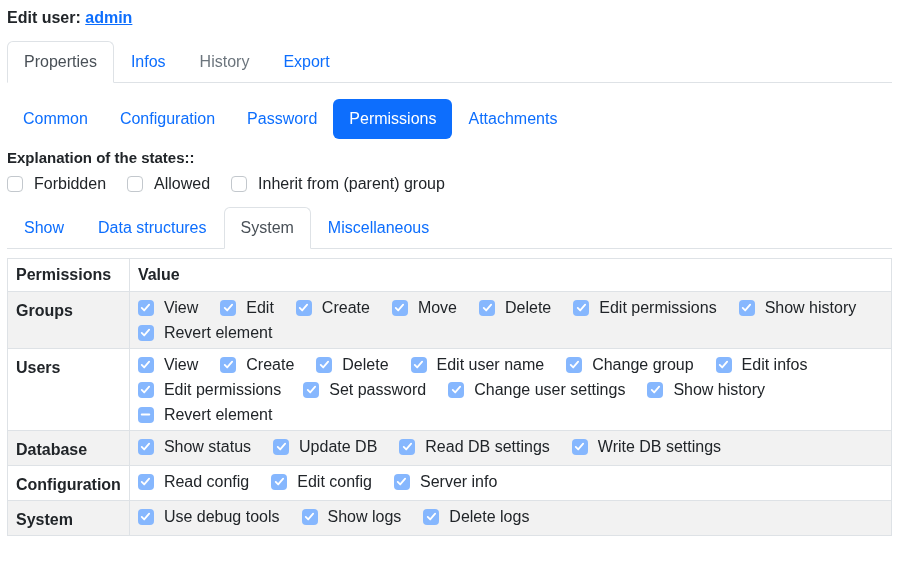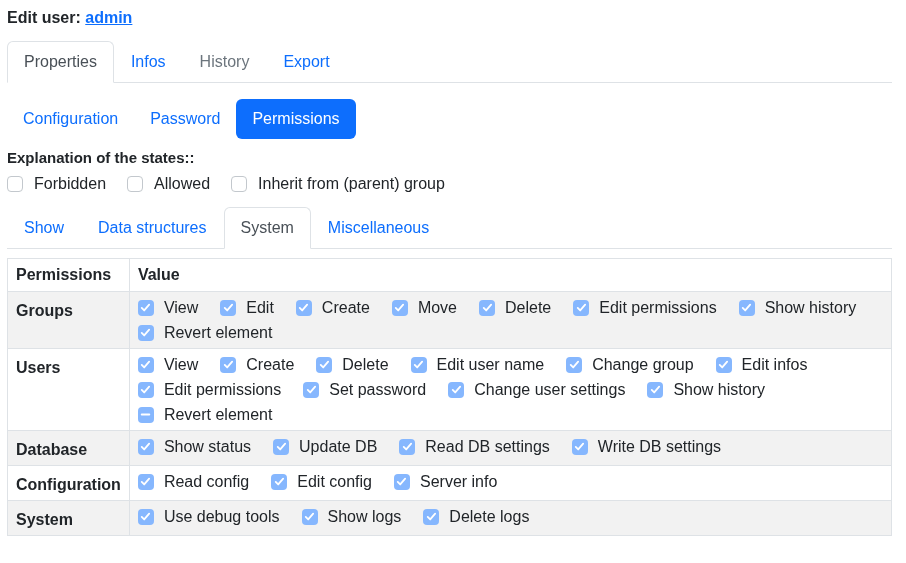--- a/index.html
+++ b/index.html
@@ -124,23 +124,25 @@
   <h1 class="page-title"><span>Edit user:</span>&nbsp;<a>admin</a></h1>
 
   <nav class="nav-tabs">
     <a class="tab active">Properties</a>
     <a class="tab">Infos</a>
     <a class="tab disabled">History</a>
     <a class="tab">Export</a>
   </nav>
 
   <nav class="nav-pills">
+    <a class="pill">Common</a>
     <a class="pill">Configuration</a>
     <a class="pill">Password</a>
     <a class="pill active">Permissions</a>
+    <a class="pill">Attachments</a>
   </nav>
 
   <div class="legend-title">Explanation of the states::</div>
   <div class="legend-row">
     <span class="legend-item">
         <span class="cbox unchecked"></span>
         <span>Forbidden</span>
       </span>
     <span class="legend-item">
         <span class="cbox unchecked"></span>

